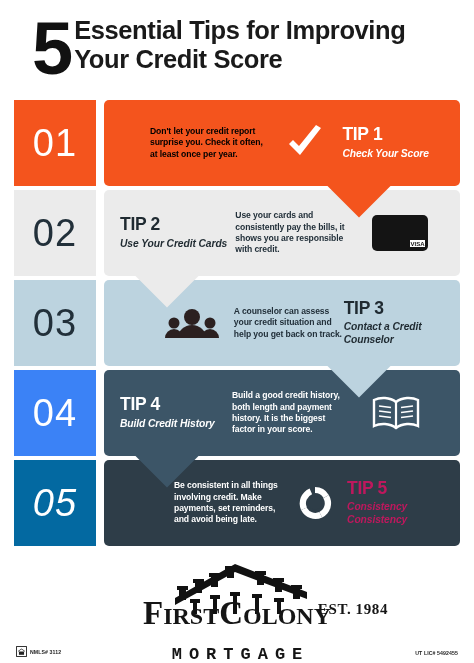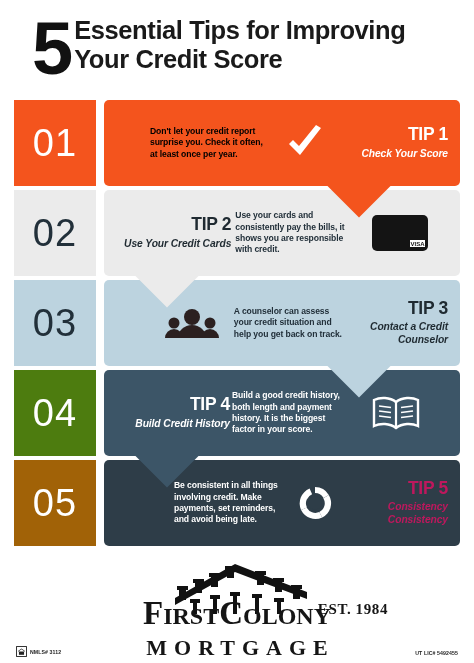--- a/index.html
+++ b/index.html
@@ -89,21 +89,21 @@
     padding:0 12px;
     box-sizing:border-box;
   }
   .body-text{
     font-size:8.6px;
     line-height:11.4px;
     font-weight:bold;
     letter-spacing:-0.1px;
   }
   .tip-block{
-    text-align:right;
+    text-align:left;
     line-height:1;
   }
   .tip-title{
     font-size:17.5px;
     font-weight:bold;
     letter-spacing:-0.3px;
     display:block;
     margin-bottom:4px;
   }
   .tip-sub{
@@ -133,26 +133,26 @@
     font-family:"Liberation Serif", serif;
     font-size:33px;
     font-weight:bold;
     color:#151515;
     letter-spacing:0px;
     line-height:34px;
     margin-top:40px;
   }
   .logo-main .sc{font-size:24px;}
   .logo-sub{
-    font-family:Liberation Serif, serif;
-    font-size:22px;
+    font-family:Liberation Mono, monospace;
+    font-size:17px;
     font-weight:bold;
     color:#151515;
     letter-spacing:7px;
-    margin-top:2px;
+    margin-top:12px;
     padding-left:7px;
   }
   .est{
     position:absolute;
     right:86px;top:45px;
     font-family:"Liberation Serif", serif;
     font-size:15px;
     font-weight:bold;
     color:#151515;
     letter-spacing:0.6px;
@@ -258,21 +258,21 @@
           <div class="body-text" style="width:118px;color:#22303a;">A counselor can assess your credit situation and help you get back on track.</div>
           <div class="tip-block" style="width:112px;color:#1f2a31;">
             <span class="tip-title">TIP 3</span>
             <span class="tip-sub">Contact a Credit Counselor</span>
           </div>
         </div>
       </div>
     </div>
 
     <div class="row" style="top:270px;">
-      <div class="numbox" id="num3" style="background: #4d7c0f; color: rgb(255, 255, 255); text-align: right;">
+      <div class="numbox" id="num3" style="background: #3b82f6; color: rgb(255, 255, 255); text-align: right;">
         <span>04</span>
       </div>
       <div class="band">
         <div class="band-bg" id="bg3" style="background: rgb(60, 85, 103);"></div>
         <div class="chev" id="chev3" style="left: 40px; top: 62px; background: rgb(60, 85, 103);"></div>
         <div class="band-inner">
           <div class="tip-block" style="width:110px;margin-left:4px;color:#ffffff;">
             <span class="tip-title">TIP 4</span>
             <span class="tip-sub">Build Credit History</span>
           </div>
@@ -287,21 +287,21 @@
               <line x1="31" y1="13.5" x2="43" y2="12" stroke="#ffffff" stroke-width="1.7"></line>
               <line x1="31" y1="18.5" x2="43" y2="17" stroke="#ffffff" stroke-width="1.7"></line>
               <line x1="31" y1="23.5" x2="43" y2="22" stroke="#ffffff" stroke-width="1.7"></line>
             </svg>
           </div>
         </div>
       </div>
     </div>
 
     <div class="row" style="top:360px;">
-      <div class="numbox" id="num4" style="background: #a16207; color: rgb(255, 255, 255);">
+      <div class="numbox" id="num4" style="background: #0369a1; color: rgb(255, 255, 255); font-style: italic;">
         <span>05</span>
       </div>
       <div class="band">
         <div class="band-bg" id="bg4" style="background: rgb(46, 61, 72);"></div>
         <div class="band-inner">
           <div class="body-text" style="width:120px;color:#ffffff;margin-left:58px;">Be consistent in all things involving credit. Make payments, set reminders, and avoid being late.</div>
           <div class="icon-cell" style="width:72px;">
             <svg width="40" height="40" viewBox="0 0 40 40" aria-hidden="true">
               <path d="M20 4 a16 16 0 0 1 13.8 7.9 l-5.3 3.1 a9.8 9.8 0 0 0 -8.5 -4.9 Z" fill="#ffffff"></path>
               <path d="M33.8 11.9 a16 16 0 0 1 -6.6 22.6 l-2.9 -5.4 a9.8 9.8 0 0 0 4 -13.9 Z" fill="#ffffff"></path>

